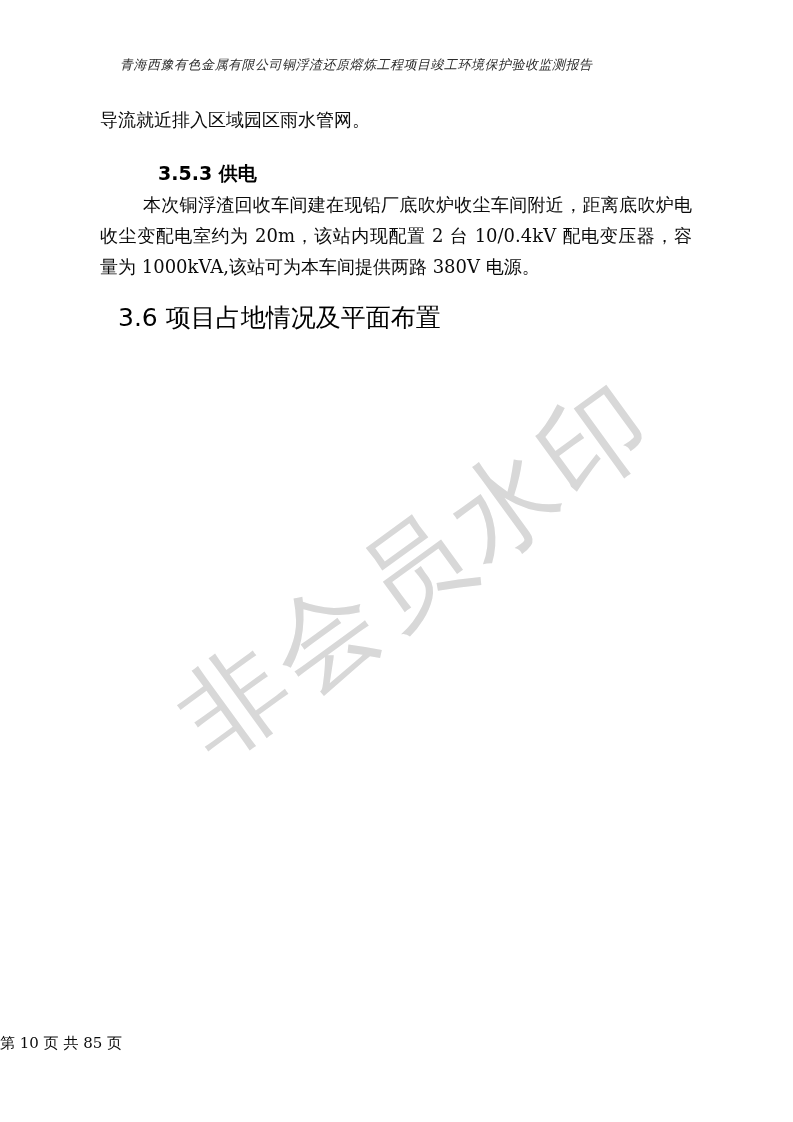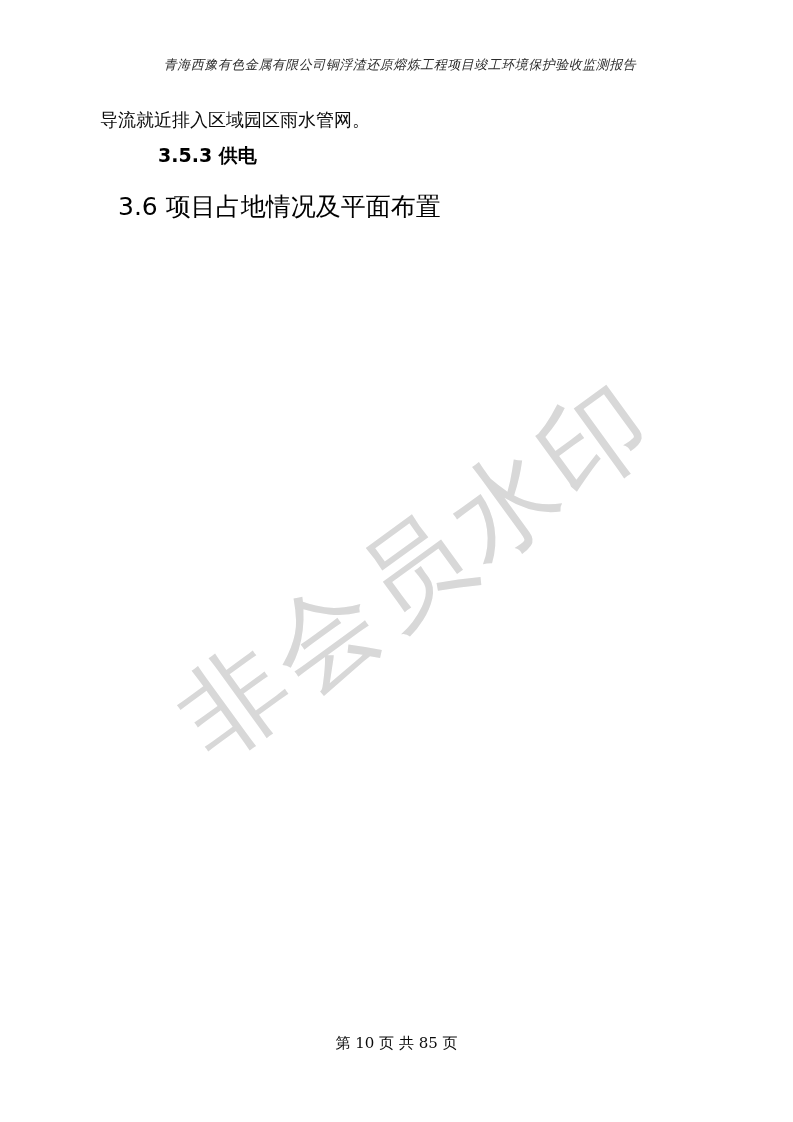--- a/index.html
+++ b/index.html
@@ -36,42 +36,41 @@
     position: absolute;
     left: 120px;
     top: 56px;
     width: 560px;
     z-index: 1;
     font-size: 13px;
     line-height: 18px;
     font-style: italic;
     letter-spacing: 0.5px;
     color: #2b2b2b;
-    text-align: center;
   }
   .doc-body {
     position: absolute;
     left: 100px;
     top: 104px;
     width: 592px;
     z-index: 1;
   }
   .body-para {
     margin: 0;
     font-size: 18px;
     line-height: 31px;
     text-align: justify;
     text-indent: 43px;
     color: #0a0a0a;
   }
   .body-para.no-indent {
     text-indent: 0;
   }
   .heading-sub {
-    margin: 4px 0 0 0;
+    margin: 22px 0 0 0;
     padding-left: 58px;
     font-size: 19px;
     line-height: 32px;
     font-weight: bold;
     font-family: "DejaVu Sans", "Liberation Sans", sans-serif;
     color: #000000;
   }
   .heading-main {
     margin: 16px 0 3px 0;
     padding-left: 18px;
@@ -80,41 +79,41 @@
     font-weight: normal;
     font-family: "DejaVu Sans", "Liberation Sans", sans-serif;
     color: #000000;
   }
   .page-footer {
     position: absolute;
     left: 0;
     top: 1032px;
     width: 100%;
     z-index: 1;
-    text-align: center;
     font-size: 15px;
     line-height: 22px;
     color: #0a0a0a;
   }
 </style>
 </head>
 <body>
 
 <div class="page">
 
   <div class="watermark">非会员水印</div>
 
   <div class="page-header">青海西豫有色金属有限公司铜浮渣还原熔炼工程项目竣工环境保护验收监测报告</div>
 
   <div class="doc-body">
 
     <p class="body-para no-indent">导流就近排入区域园区雨水管网。</p>
 
     <h3 class="heading-sub">3.5.3 供电</h3>
 
+    <p class="body-para">本次铜浮渣回收车间建在现铅厂底吹炉收尘车间附近，距离底吹炉电收尘变配电室约为 20m，该站内现配置 2 台 10/0.4kV 配电变压器，容量为 1000kVA,该站可为本车间提供两路 380V 电源。</p>
 
 
     <h2 class="heading-main">3.6 项目占地情况及平面布置</h2>
 
 
   </div>
 
   <div class="page-footer">第 10 页 共 85 页</div>
 
 </div>

